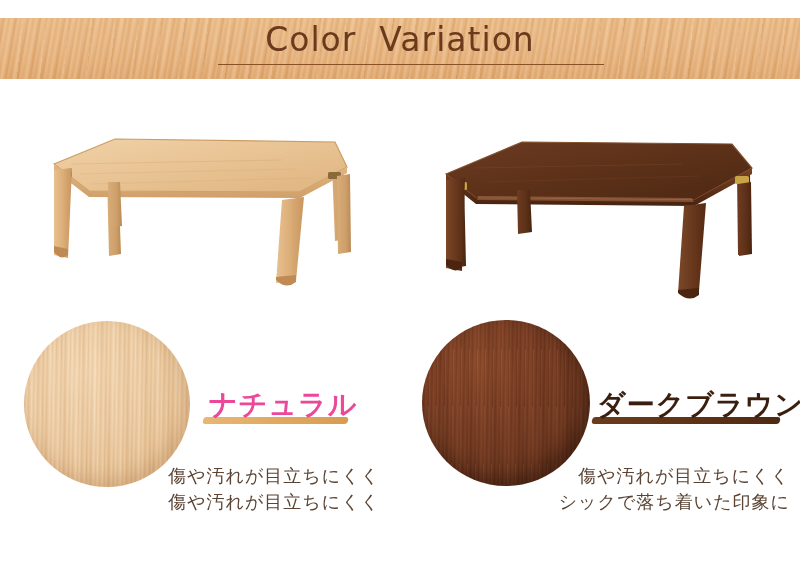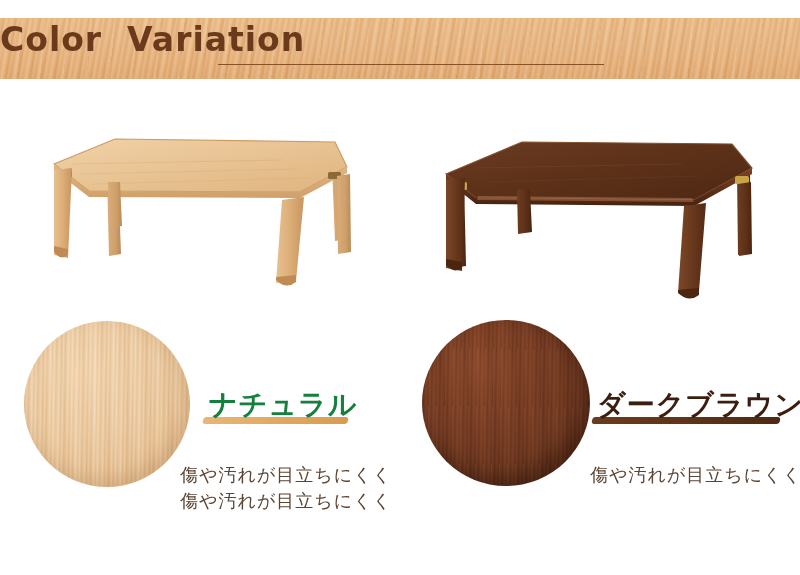--- a/index.html
+++ b/index.html
@@ -36,26 +36,26 @@
         rgba(255,236,205,0.10) 7px,
         rgba(160,100,50,0.06) 15px,
         rgba(255,240,210,0.12) 23px),
       linear-gradient(180deg, #eab77e 0%, #e8b27a 40%, #e5ab70 75%, #e0a469 100%);
   }
   .header-title {
     position: absolute;
     left: 0;
     top: 20px;
     width: 800px;
-    text-align: left;
+    text-align: center;
     font-size: 33px;
     letter-spacing: 1px;
     color: #6b3a1c;
     font-family: "DejaVu Sans", sans-serif;
-    font-weight: 700;
+    font-weight: 400;
     white-space: pre;
   }
   .header-underline {
     position: absolute;
     left: 218px;
     top: 64px;
     width: 386px;
     height: 1px;
     background: #8a5026;
   }
@@ -113,21 +113,21 @@
 
   
   .color-name {
     position: absolute;
     font-family: "DejaVu Sans", sans-serif;
     font-weight: bold;
     font-size: 28px;
     letter-spacing: 1px;
     white-space: nowrap;
   }
-  .name-natural { left: 209px; top: 386px; color: #15803d; }
+  .name-natural { left: 209px; top: 386px; color: #ec4899; }
   .name-dark    { left: 597px; top: 386px; color: #3a1f10; }
 
   .name-stroke {
     position: absolute;
     height: 7px;
     border-radius: 3px;
   }
   .stroke-natural {
     left: 203px;
     top: 417px;
@@ -139,28 +139,27 @@
     left: 592px;
     top: 417px;
     width: 188px;
     background: linear-gradient(90deg, #6a3c1c 0%, #5c3216 60%, #4e2a12 100%);
     transform: skewX(-12deg);
   }
 
   
   .desc {
     position: absolute;
-    font-family: Liberation Mono, monospace;
+    font-family: Liberation Sans, sans-serif;
     font-size: 18px;
     line-height: 26px;
     color: #5b4434;
     text-align: right;
     letter-spacing: 1px;
     white-space: nowrap;
-    padding-left: 12px;
   }
   .desc-natural { left: 0px; top: 463px; width: 380px; }
   .desc-dark    { left: 400px; top: 463px; width: 390px; }
   .desc div { display: block; }
 </style>
 </head>
 <body>
 
 <div id="page">
 
@@ -273,15 +272,16 @@
   <div class="desc desc-natural">
     <div>傷や汚れが目立ちにくく</div>
     <div>傷や汚れが目立ちにくく</div>
   </div>
 
   <div class="swatch swatch-dark"></div>
   <div class="name-stroke stroke-dark"></div>
   <div class="color-name name-dark">ダークブラウン</div>
   <div class="desc desc-dark">
     <div>傷や汚れが目立ちにくく</div>
+    <div>シックで落ち着いた印象に</div>
   </div>
 
 </div>
 
 </body></html>

